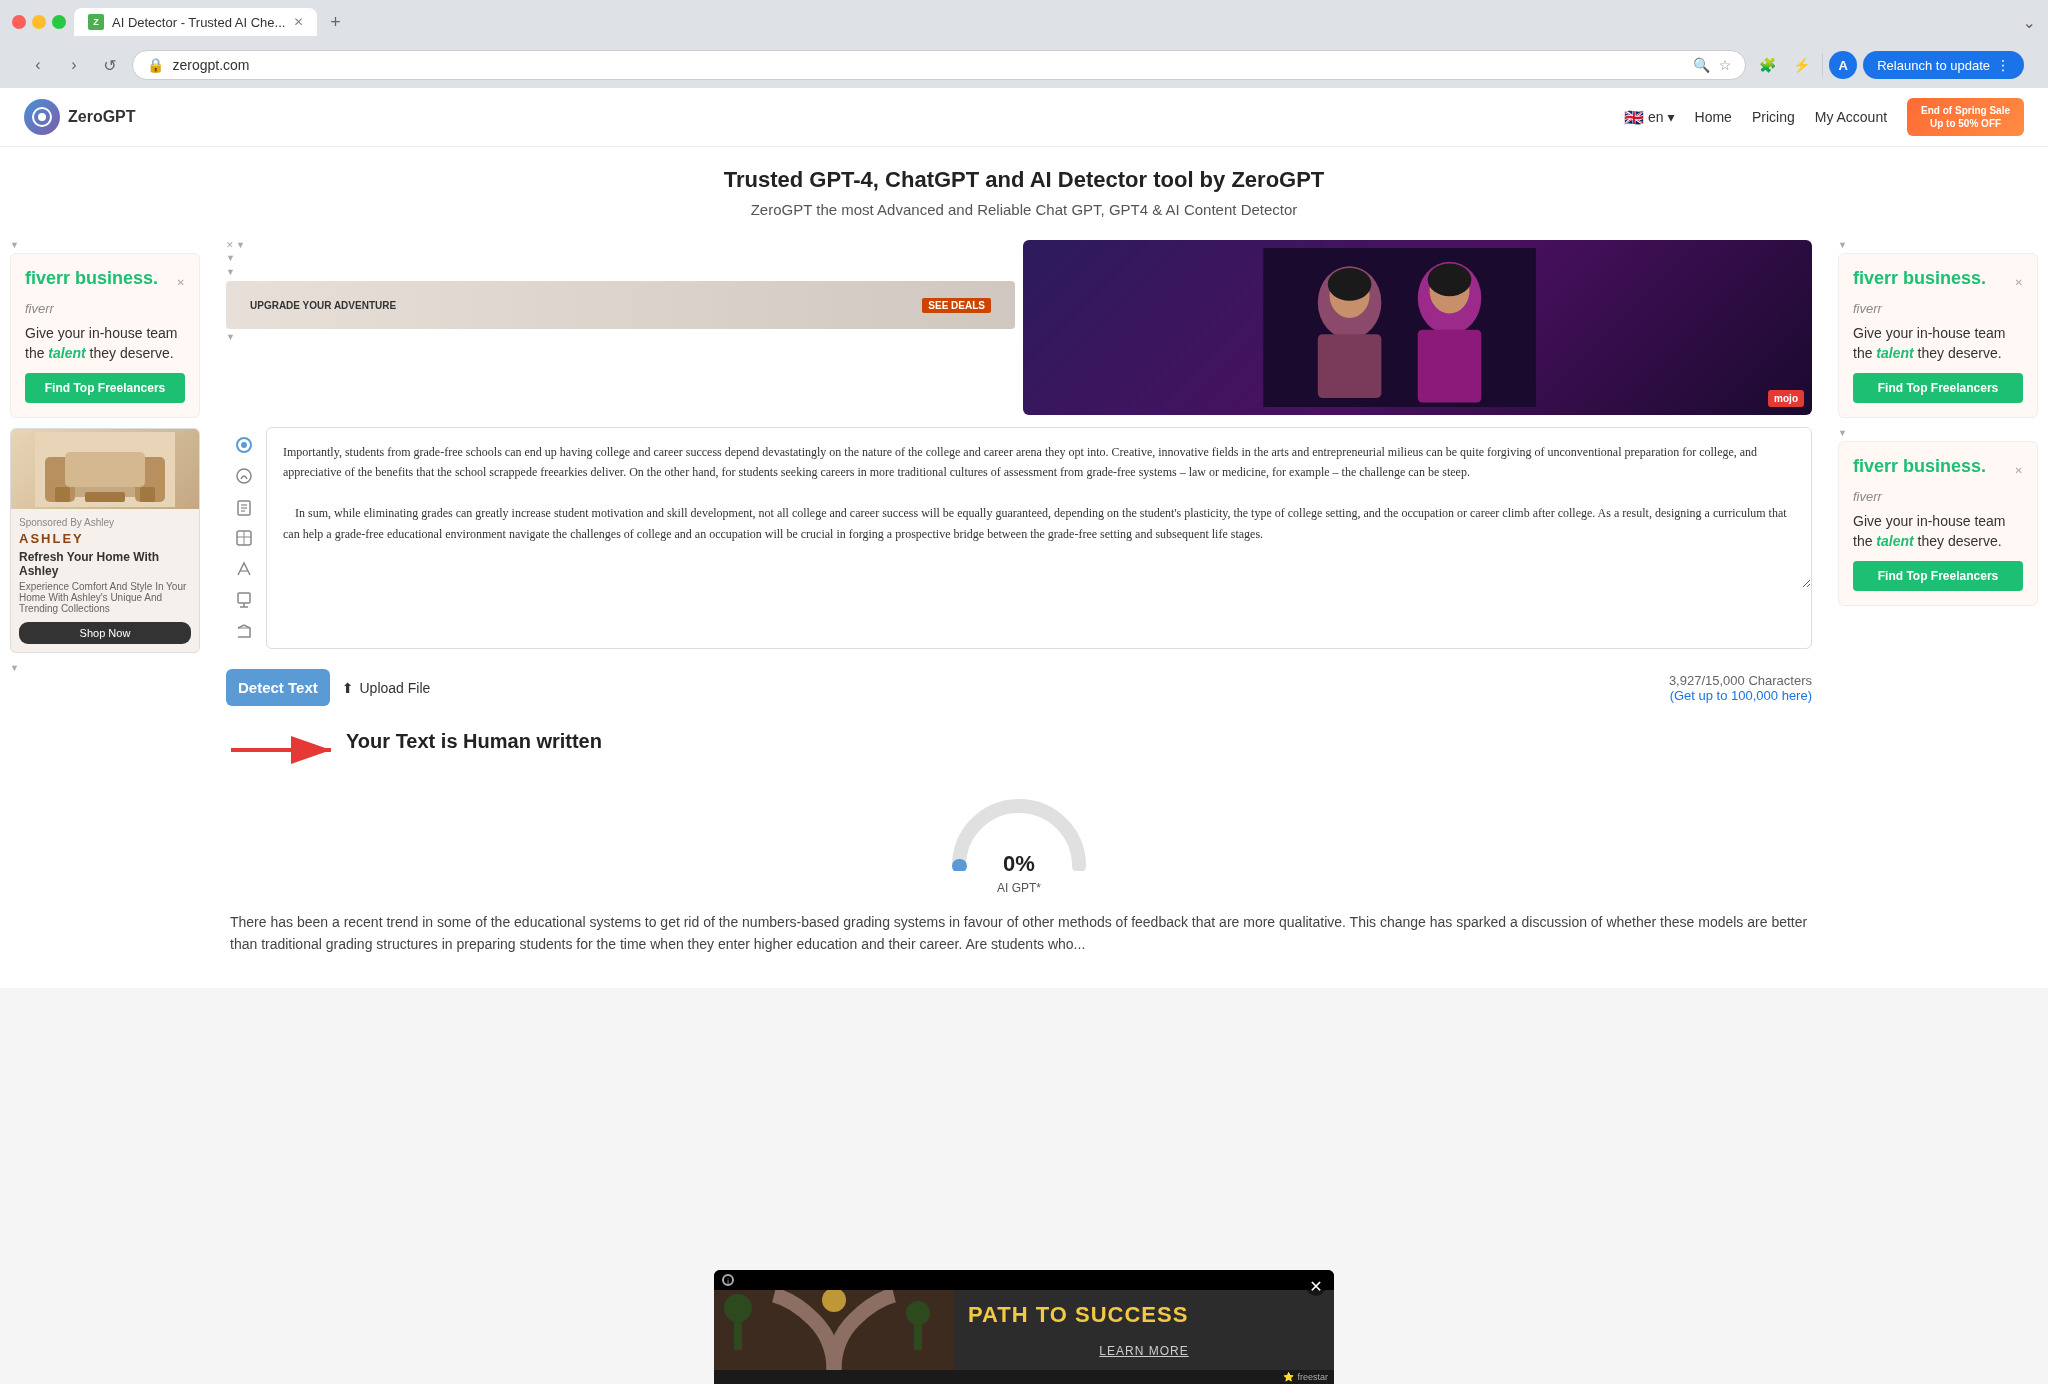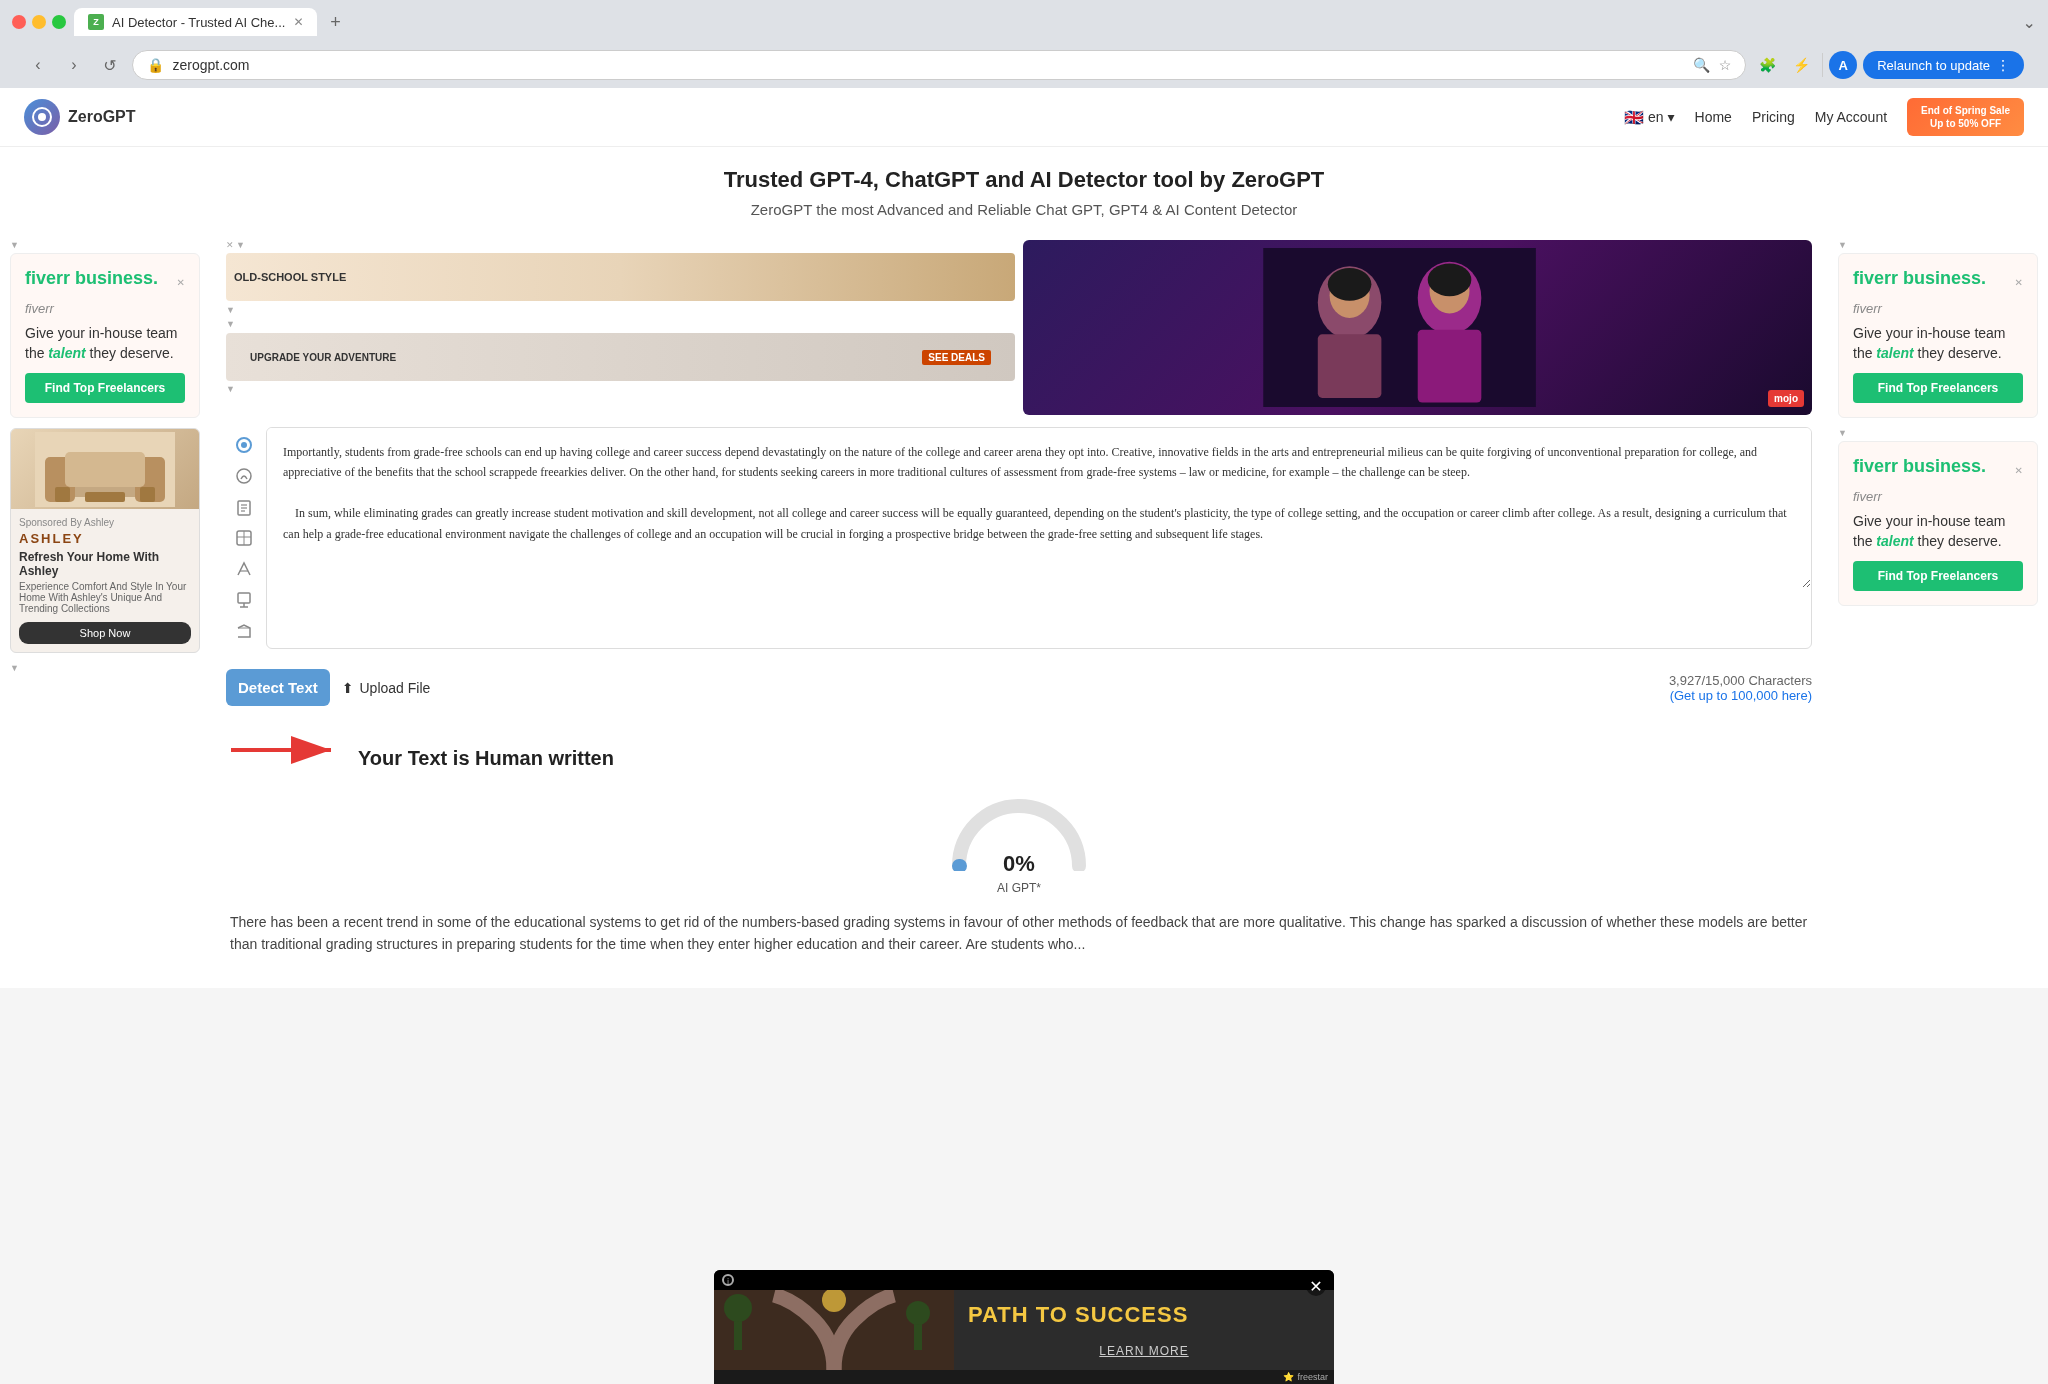--- a/index.html
+++ b/index.html
@@ -96,21 +96,21 @@
 
     
     .action-bar { display: flex; align-items: center; gap: 12px; padding: 8px 0; }
     .detect-btn { background: #5b9bd5; color: white; border: none; border-radius: 6px; padding: 10px 12px; font-size: 15px; font-weight: 600; cursor: pointer; }
     .upload-btn { display: flex; align-items: center; gap: 6px; background: none; border: none; color: #333; font-size: 14px; cursor: pointer; }
     .char-count { margin-left: auto; font-size: 13px; color: #666; text-align: right; }
     .char-count a { color: #1a73e8; text-decoration: none; }
 
     
     .result-section { padding: 16px 0; }
-    .result-arrow { display: flex; align-items: flex-end; gap: 12px; margin-bottom: 16px; }
+    .result-arrow { display: flex; align-items: flex-start; margin-bottom: 16px; }
     .result-text { font-size: 20px; font-weight: 700; color: #222; }
 
     
     .gauge-container { display: flex; flex-direction: column; align-items: center; padding: 10px 0 16px; }
     .gauge-pct { font-size: 22px; font-weight: 700; color: #222; }
     .gauge-label { font-size: 12px; color: #555; margin-top: 4px; }
     .gauge-svg { width: 140px; height: 75px; }
 
     
     .result-description { font-size: 14px; color: #444; line-height: 1.6; padding: 0 4px; }
@@ -248,23 +248,20 @@
       <div style="font-size:9px;color:#aaa;margin-top:2px;">▼</div>
     </div>
 
     <div class="center-content">
 
       <div class="media-area">
 
         <div class="left-media">
           <div style="font-size:9px;color:#aaa;margin-bottom:3px;">✕ ▼</div>
           <div class="ad-stack">
-            <div class="ad-item ad-item-oldschool">
-              <strong>OLD-SCHOOL STYLE</strong>
-            </div>
             <div style="font-size:9px;color:#aaa;">▼</div>
             <div style="font-size:9px;color:#aaa;">▼</div>
             <div class="ad-item ad-item-upgrade">
               <strong>UPGRADE YOUR ADVENTURE</strong>
               <span class="ad-see-deals">SEE DEALS</span>
             </div>
           </div>
           <div style="font-size:9px;color:#aaa;margin-top:3px;">▼</div>
         </div>
 

